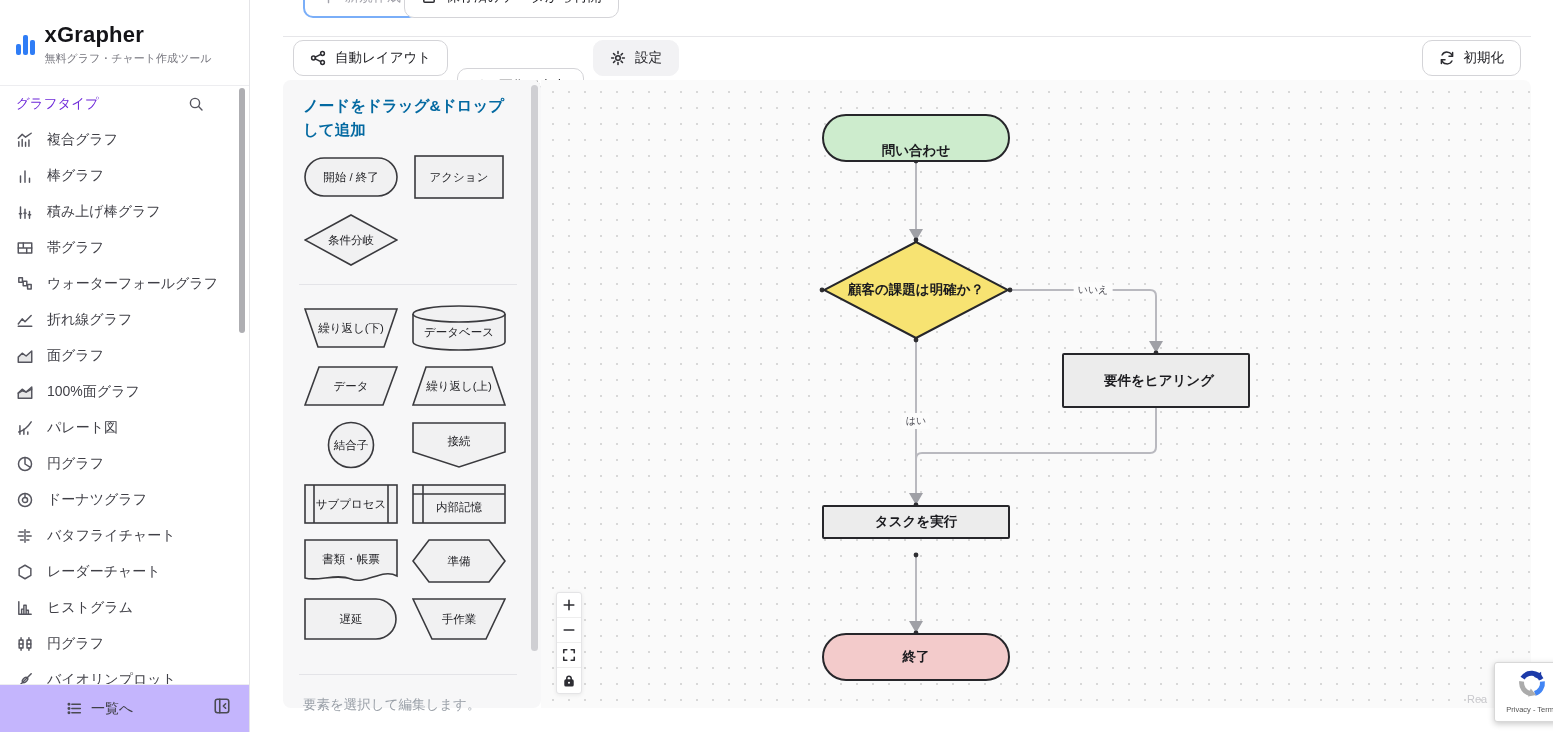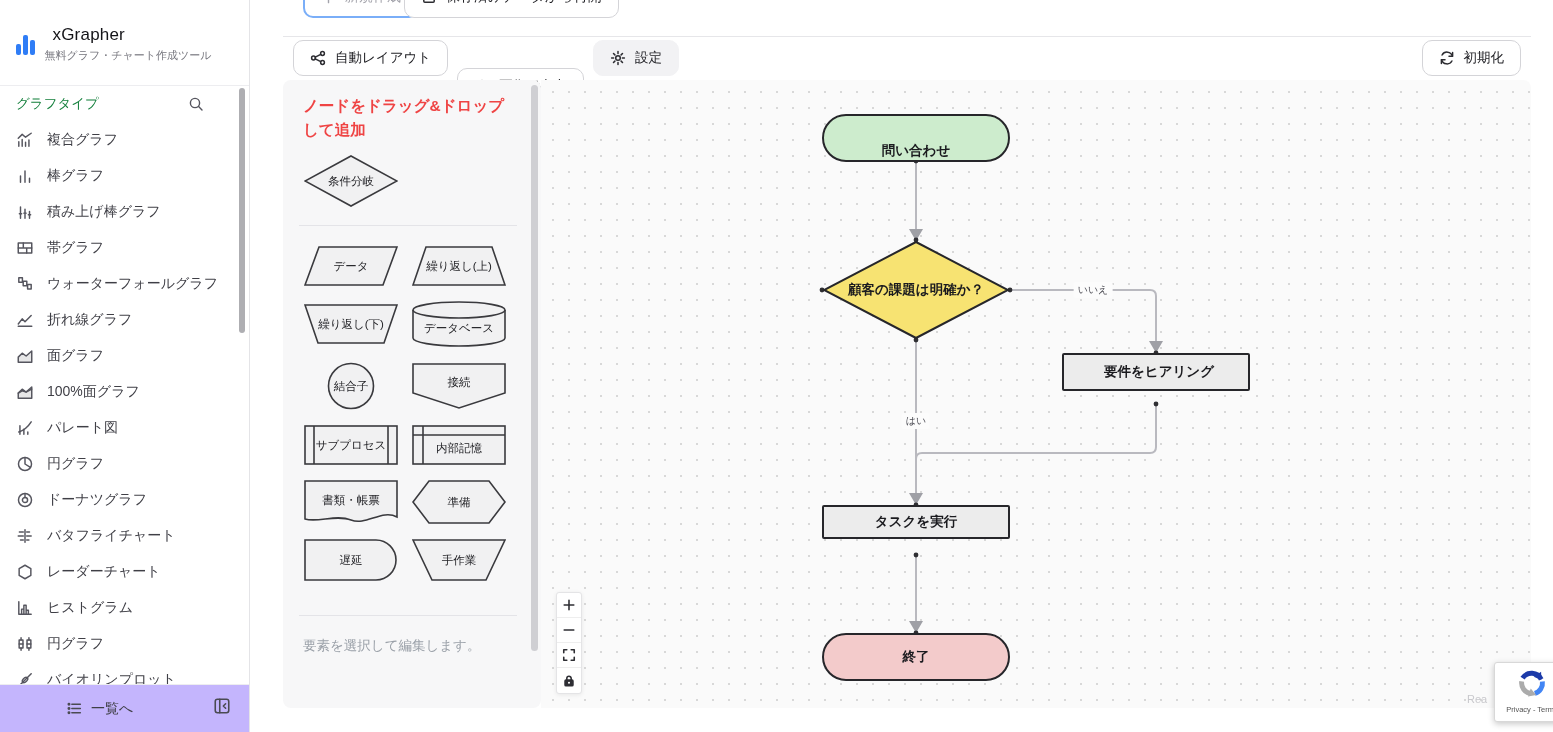--- a/index.html
+++ b/index.html
@@ -6,24 +6,24 @@
   html,body { background:#fff; }
   body { font-family:"Liberation Sans","DejaVu Sans",sans-serif; color:#18181b; }
   .screen { position:relative; width:1553px; height:732px; overflow:hidden; background:#fff; }
 
   
   .sidebar { position:absolute; left:0; top:0; width:250px; height:732px; background:#fff; border-right:1px solid #e4e4e7; }
   .logo-row { display:flex; align-items:center; gap:10px; padding:18px 16px 16px 16px; border-bottom:1px solid #ededf0; height:86px; }
   .logo-mark { display:flex; align-items:flex-end; gap:2.5px; height:22px; }
   .logo-mark i { display:block; width:4.5px; border-radius:2px; background:#2f7df6; }
   .logo-mark i:nth-child(1){height:11px;} .logo-mark i:nth-child(2){height:20px;} .logo-mark i:nth-child(3){height:15px;}
-  .logo-title { font-size:17px; font-weight:normal; color:#141418; letter-spacing:.2px;margin-left:8px; }
+  .logo-title { font-size:22px; font-weight:bold; color:#141418; letter-spacing:.2px; }
   .logo-sub { font-size:11px; color:#74747c; margin-top:3px; }
   .search-row { position:relative; height:36px; display:flex; align-items:center; padding:0 16px; }
-  .search-row span { font-size:13.5px; color:#15803d; }
+  .search-row span { font-size:13.5px; color:#6d28d9; }
   .search-row svg { position:absolute; right:45px; top:10px; }
   .side-list { position:absolute; left:0; top:122px; width:250px; height:562px; overflow:hidden; }
   .side-item { display:flex; align-items:center; gap:13px; height:36px; padding:0 16px; cursor:pointer; }
   .side-item span { font-size:14px; color:#3f3f46; white-space:nowrap; }
   .side-item svg { flex:0 0 auto; stroke:#55555e; fill:none; stroke-width:1.3; stroke-linecap:round; stroke-linejoin:round; }
   .side-thumb { position:absolute; right:4px; top:88px; width:6px; height:245px; border-radius:3px; background:#aeaeb2; }
   .side-footer { position:absolute; left:0; bottom:0; width:249px; height:48px; border-top:1px solid #ededf0; background:#c4b5fd; display:flex; align-items:center; }
   .list-btn { display:flex; align-items:center; gap:8px; margin-left:66px; font-size:14px; color:#3f3f46; cursor:pointer; }
   .list-btn svg,.collapse-btn svg { stroke:#4a4a52; fill:none; stroke-width:1.4; stroke-linecap:round; stroke-linejoin:round; }
   .collapse-btn { position:absolute; right:18px; top:12px; cursor:pointer; }
@@ -36,40 +36,40 @@
   .resume-btn { position:absolute; left:404px; top:-24px; height:42px; }
   .hdr-divider { position:absolute; left:283px; top:36px; width:1248px; height:1px; background:#e6e6e9; }
   .tb { top:40px; height:36px; font-size:13.5px; }
   .tb-auto { position:absolute; left:293px; }
   .tb-export { position:absolute; left:457px;margin-top:28px; }
   .tb-settings { position:absolute; left:593px; background:#f2f2f4; border-color:#f2f2f4; }
   .tb-reset { position:absolute; right:32px; }
 
   
   .palette { position:absolute; left:283px; top:80px; width:258px; height:628px; background:#f7f7f8; border-radius:8px; padding:14px 16px 0 20px; }
-  .palette-title { font-size:15.5px; font-weight:bold; color:#ef4444; line-height:1.55; width:212px; margin-bottom:13px; }
+  .palette-title { font-size:15.5px; font-weight:bold; color:#0369a1; line-height:1.55; width:212px; margin-bottom:13px; }
   .shape-row { display:flex; align-items:center; gap:12px; margin-bottom:15px; }
   .shape { position:relative; width:96px; display:flex; align-items:center; justify-content:center; cursor:grab; }
   .shape svg { display:block; }
   .shape svg .fig { fill:#f1f1f2; stroke:#3a3a3e; stroke-width:1.6; }
   .shape .lbl { position:absolute; left:0; right:0; text-align:center; font-size:11.5px; color:#232327; white-space:nowrap; }
   .pal-divider { height:1px; background:#e4e4e8; margin:18px 0 20px -4px; width:218px; }
   .pal-hint { font-size:13.5px; color:#9aa0a8; margin-top:21px; }
   .pal-thumb { position:absolute; right:3px; top:5px; width:7px; height:566px; border-radius:4px; background:#cfcfd3; }
 
   
   .canvas { position:absolute; left:541px; top:80px; width:990px; height:628px; background:#fafafa; border-radius:0 8px 8px 0; overflow:hidden;
             background-image:radial-gradient(circle,#d8d8d8 1.1px,transparent 1.35px); background-size:16px 16px; background-position:4px 4px; }
   .edges { position:absolute; left:0; top:0; }
   .node { position:absolute; display:flex; align-items:center; justify-content:center; border:2px solid #26262a; font-size:13.5px; font-weight:bold; color:#1b1b1f; cursor:pointer; }
   .node-stadium { border-radius:26px; }
   .node-rect { border-radius:2px; }
   .node-inquiry { left:281px; top:34px; width:188px; height:48px; }
   .node-end { left:281px; top:553px; width:188px; height:48px; }
-  .node-hearing { left:521px; top:273px; width:188px; height:38px;padding-left:6px; }
+  .node-hearing { left:521px; top:273px; width:188px; height:55px;padding-left:6px; }
   .node-task { left:281px; top:425px; width:188px; height:34px; }
   .node-decision { position:absolute; left:281px; top:160px; width:188px; height:100px; cursor:pointer; }
   .node-decision .lbl { position:absolute; left:0; right:0; top:0; bottom:0; display:flex; align-items:center; justify-content:center; font-size:13.5px; font-weight:bold; color:#1b1b1f; }
   .edge-label { position:absolute; transform:translate(-50%,-50%); font-size:10px; color:#4a4a52; background:#fcfcfc; padding:1px 4px; border-radius:2px; }
   .attribution { position:absolute; left:926px; top:613px; font-size:11px; color:#c8c8cc; }
 
   
   .zoom-panel { position:absolute; left:15px; top:512px; width:26px; background:#fff; border:1px solid #e4e4e6; border-radius:3px; box-shadow:0 1px 4px rgba(0,0,0,.08); }
   .zoom-btn { width:24px; height:25px; display:flex; align-items:center; justify-content:center; cursor:pointer; border-bottom:1px solid #eee; }
   .zoom-btn:last-child { border-bottom:none; }
@@ -287,60 +287,74 @@
         <path d="M2.6 9.8A5.6 5.6 0 0 0 12.9 11"></path>
         <path d="M13.6 2.6v3.6H10"></path>
         <path d="M2.4 13.4V9.8H6"></path>
       </svg>
     <span>初期化</span>
   </button>
 
   <aside class="palette">
     <div class="palette-title">ノードをドラッグ&amp;ドロップして追加</div>
 
+    <div class="shape-row">
+      <div class="shape">
+        <svg width="94" height="40" viewBox="0 0 94 40">
+            <rect class="fig" x="1" y="1" width="92" height="38" rx="19"></rect>
+          </svg>
+        <span class="lbl">開始 / 終了</span>
+      </div>
+      <div class="shape">
+        <svg width="90" height="44" viewBox="0 0 90 44">
+            <rect class="fig" x="1" y="1" width="88" height="42"></rect>
+          </svg>
+        <span class="lbl">アクション</span>
+      </div>
+    </div>
 
     <div class="shape-row">
       <div class="shape">
         <svg width="94" height="52" viewBox="0 0 94 52">
             <polygon class="fig" points="47,1 93,26 47,51 1,26"></polygon>
           </svg>
         <span class="lbl">条件分岐</span>
       </div>
     </div>
 
     <div class="pal-divider"></div>
-
-    <div class="shape-row">
-      <div class="shape">
-        <svg width="94" height="40" viewBox="0 0 94 40">
-            <polygon class="fig" points="15,1 93,1 79,39 1,39"></polygon>
-          </svg>
-        <span class="lbl">データ</span>
-      </div>
-      <div class="shape">
-        <svg width="94" height="40" viewBox="0 0 94 40">
-            <polygon class="fig" points="14,1 80,1 93,39 1,39"></polygon>
-          </svg>
-        <span class="lbl">繰り返し(上)</span>
-      </div>
-    </div>
 
     <div class="shape-row">
       <div class="shape">
         <svg width="94" height="40" viewBox="0 0 94 40">
             <polygon class="fig" points="1,1 93,1 80,39 14,39"></polygon>
           </svg>
         <span class="lbl">繰り返し(下)</span>
       </div>
       <div class="shape">
         <svg width="94" height="46" viewBox="0 0 94 46">
             <path class="fig" d="M1 9c0-4.4 20.6-8 46-8s46 3.6 46 8v28c0 4.4-20.6 8-46 8S1 41.4 1 37z"></path>
             <path d="M1 9c0 4.4 20.6 8 46 8s46-3.6 46-8" fill="none" stroke="#3a3a3e" stroke-width="1.6"></path>
           </svg>
         <span class="lbl" style="top:20px">データベース</span>
+      </div>
+    </div>
+
+    <div class="shape-row">
+      <div class="shape">
+        <svg width="94" height="40" viewBox="0 0 94 40">
+            <polygon class="fig" points="15,1 93,1 79,39 1,39"></polygon>
+          </svg>
+        <span class="lbl">データ</span>
+      </div>
+      <div class="shape">
+        <svg width="94" height="40" viewBox="0 0 94 40">
+            <polygon class="fig" points="14,1 80,1 93,39 1,39"></polygon>
+          </svg>
+        <span class="lbl">繰り返し(上)</span>
       </div>
     </div>
 
     <div class="shape-row">
       <div class="shape">
         <svg width="48" height="48" viewBox="0 0 48 48">
             <circle class="fig" cx="24" cy="24" r="22.5"></circle>
           </svg>
         <span class="lbl">結合子</span>
       </div>

